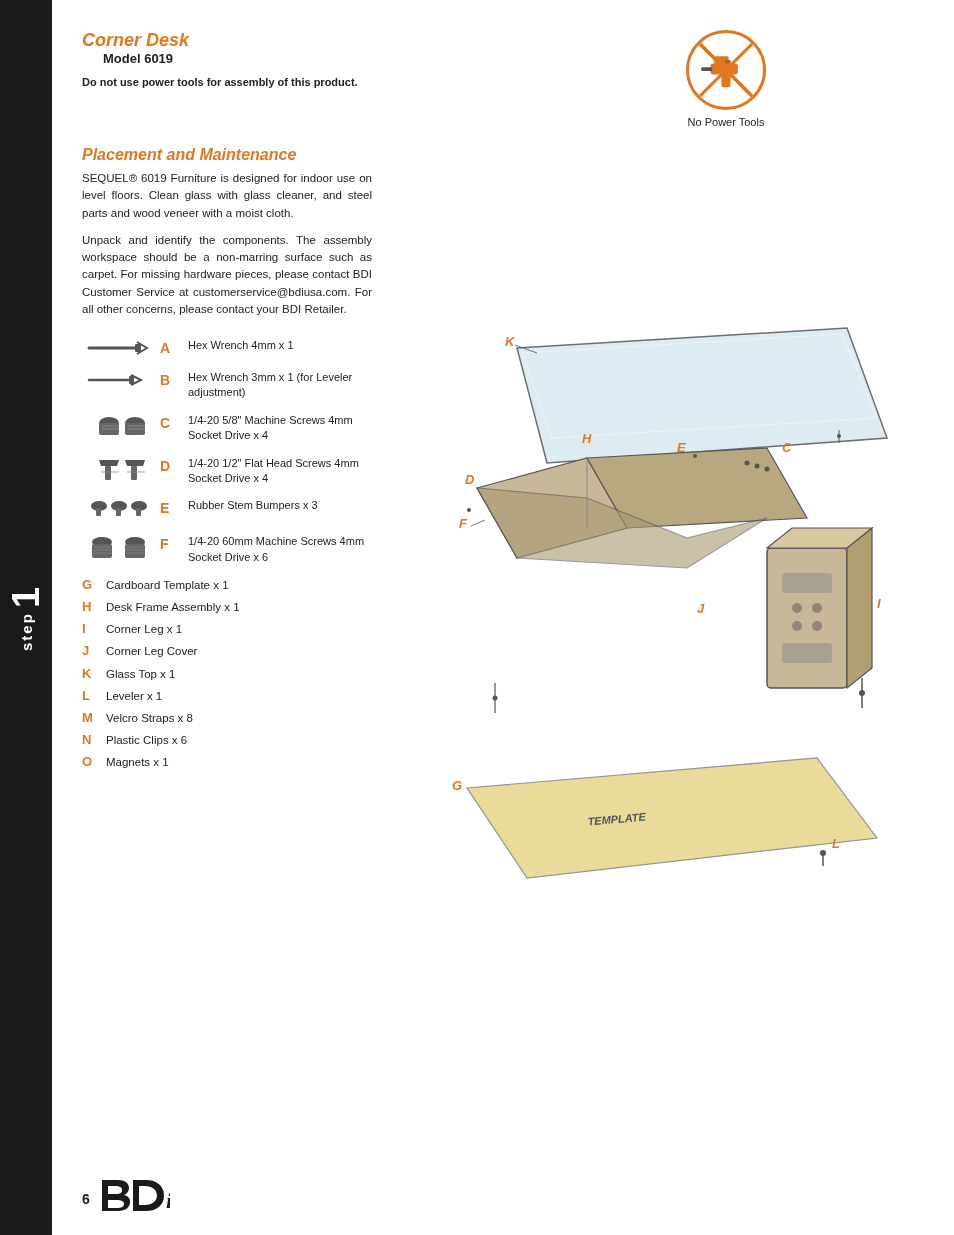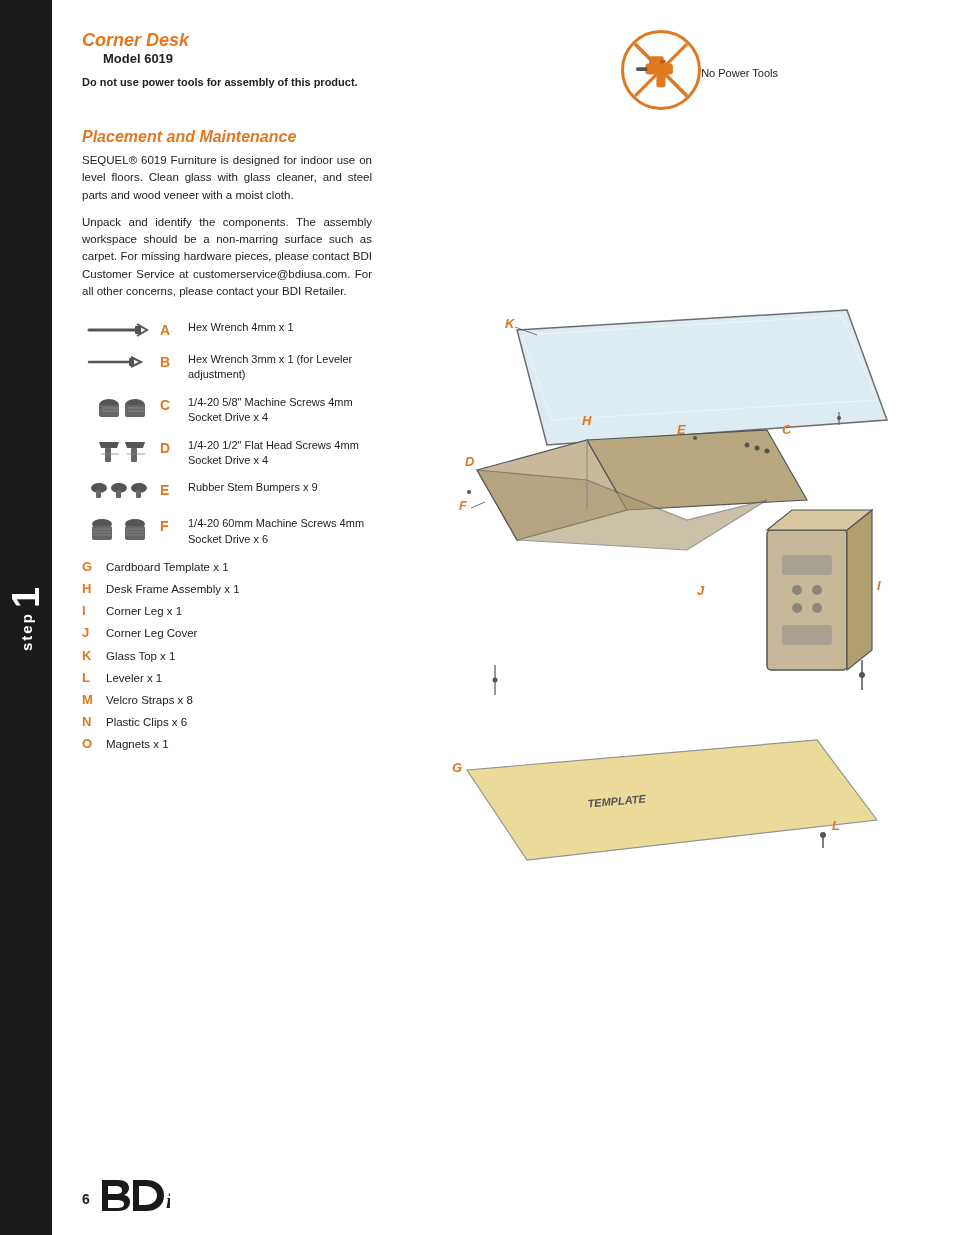--- a/index.html
+++ b/index.html
@@ -91,23 +91,23 @@
     .warning-text {
       font-size: 11px;
       font-weight: bold;
       color: #222;
       margin-top: 10px;
     }
 
     
     .no-power-tools {
       display: flex;
-      flex-direction: row;
+      flex-direction: column;
       align-items: center;
-      margin-right: 30px;
+      margin-right: 42px;
     }
 
     .no-power-tools-circle {
       width: 80px;
       height: 80px;
       border: 3px solid #e07820;
       border-radius: 50%;
       display: flex;
       align-items: center;
       justify-content: center;
@@ -375,21 +375,21 @@
 
               <ellipse cx="12" cy="8" rx="8" ry="5" fill="#555"></ellipse>
               <rect x="9" y="10" width="5" height="8" rx="1" fill="#666"></rect>
               <ellipse cx="32" cy="8" rx="8" ry="5" fill="#555"></ellipse>
               <rect x="29" y="10" width="5" height="8" rx="1" fill="#666"></rect>
               <ellipse cx="52" cy="8" rx="8" ry="5" fill="#555"></ellipse>
               <rect x="49" y="10" width="5" height="8" rx="1" fill="#666"></rect>
             </svg>
           </div>
           <div class="part-letter">E</div>
-          <div class="part-desc">Rubber Stem Bumpers x 9</div>
+          <div class="part-desc">Rubber Stem Bumpers x 3</div>
         </div>
 
         <div class="part-item">
           <div class="part-icon">
             <svg width="65" height="28" viewBox="0 0 65 28">
 
               <ellipse cx="15" cy="8" rx="10" ry="5" fill="#555"></ellipse>
               <rect x="5" y="10" width="20" height="14" rx="2" fill="#666"></rect>
               <line x1="6" y1="13" x2="24" y2="13" stroke="#888" stroke-width="0.8"></line>
               <line x1="6" y1="16" x2="24" y2="16" stroke="#888" stroke-width="0.8"></line>

